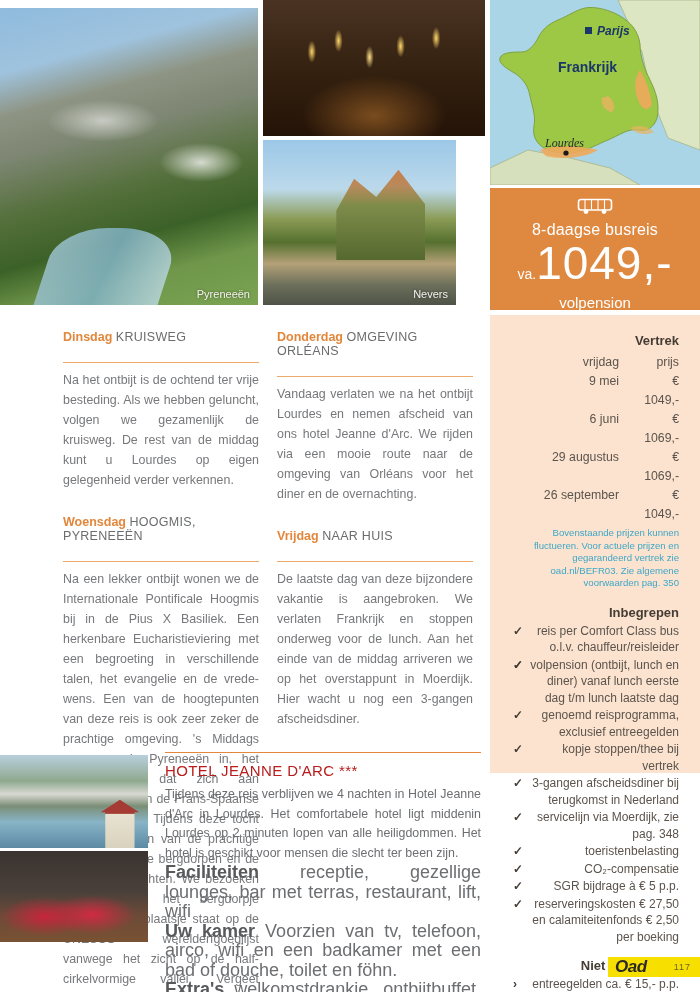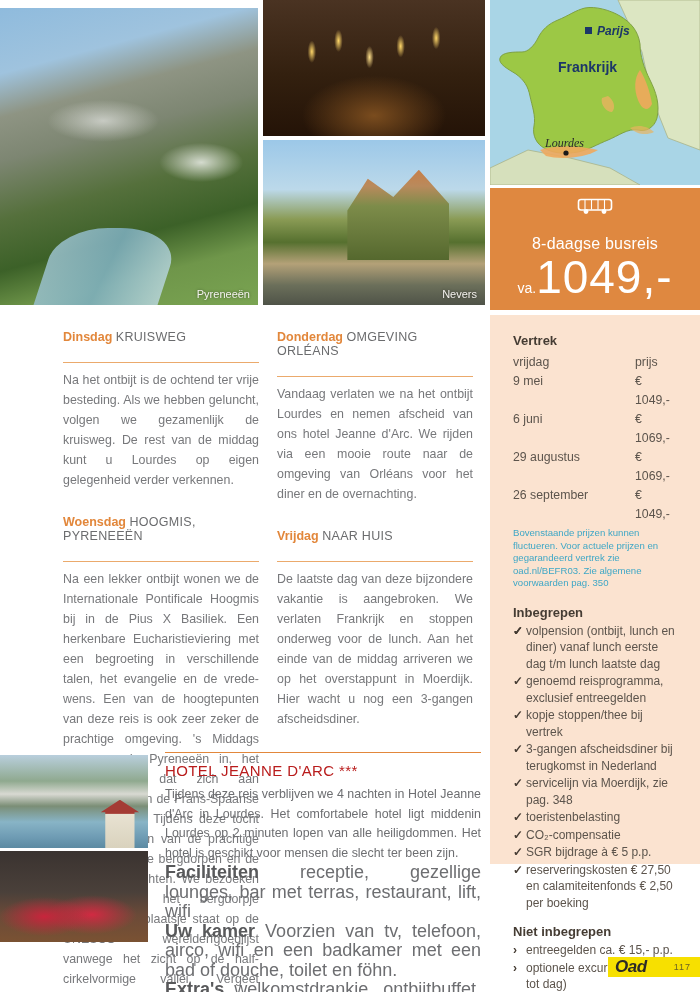--- a/index.html
+++ b/index.html
@@ -28,60 +28,60 @@
   #photo-candles { left:263px; top:0; width:222px; height:136px;
     background:
       radial-gradient(6px 16px at 22% 38%, #ffd769, rgba(255,190,60,0) 70%),
       radial-gradient(6px 16px at 34% 30%, #ffd769, rgba(255,190,60,0) 70%),
       radial-gradient(6px 16px at 48% 42%, #ffe08a, rgba(255,190,60,0) 70%),
       radial-gradient(6px 16px at 62% 34%, #ffd769, rgba(255,190,60,0) 70%),
       radial-gradient(6px 16px at 78% 28%, #ffd769, rgba(255,190,60,0) 70%),
       radial-gradient(90px 50px at 50% 85%, #7a4c1e, rgba(90,50,15,0) 80%),
       linear-gradient(180deg, #4a3322 0%, #33200f 55%, #241307 100%);
   }
-  #photo-nevers { left:263px; top:140px; width:222px; height:165px;
+  #photo-nevers { left:263px; top:140px; width:193px; height:165px;
     background:
       linear-gradient(180deg, #9cc8e8 0%, #bcd9ea 30%, #8a9b55 48%, #56702f 62%, #b4a178 75%, #6b6f5a 88%, #4f5348 100%);
   }
   #photo-nevers .house { position:absolute; left:38%; top:18%; width:46%; height:55%;
       background:linear-gradient(180deg,#c77f4a 0%,#b98a5c 18%,#7d8c4a 40%,#55682e 100%);
       clip-path:polygon(0 45%, 20% 10%, 45% 30%, 70% 0, 100% 38%, 100% 100%, 0 100%); }
 
   
   #map { position:absolute; left:490px; top:0; width:210px; height:185px; }
 
   
   #price-box {
     position:absolute; left:490px; top:188px; width:210px; height:122px;
     background:#DF8840; color:#fff; text-align:center;
   }
   #price-box .busrow { margin-top:10px; height:18px; }
-  #price-box .trip { font-size:16px; margin-top:19px; letter-spacing:.2px; }
+  #price-box .trip { font-size:16px; margin-top:5px; letter-spacing:.2px; }
   #price-box .pricerow { margin-top:0; line-height:48px; white-space:nowrap; }
   #price-box .va { font-size:14px; vertical-align:baseline; }
   #price-box .amount { font-size:46px; font-weight:400; letter-spacing:1px; }
   #price-box .board { font-size:15px; margin-top:-4px; }
 
   
   .col { position:absolute; top:330px; width:196px; }
   #col-left { left:63px; }
   #col-mid  { left:277px; }
   .day-block + .day-block { margin-top:25px; }
   .day-head { font-size:12.5px; padding-bottom:18px; border-bottom:1px solid #EBAA6C; }
   .day-name { color:#E2873B; font-weight:bold; }
   .day-title { color:#6B6C6E; letter-spacing:.3px; }
   .day-text {
     margin-top:7px; font-size:12.4px; line-height:20px; color:#77787B;
     text-align:justify;
   }
 
   
   #info-panel {
-    position:absolute; left:490px; top:315px; width:210px; height:549px;
-    background:#FBE3D0; color:#5C544C; padding:18px 21px 0 23px;
+    position:absolute; left:490px; top:315px; width:210px; height:458px;
+    background:#FBE3D0; color:#5C544C; padding:18px 21px 0 23px;text-align:right;
   }
   .panel-h { font-size:13px; font-weight:bold; color:#453C33; }
   #departure-table { margin-top:5px; font-size:12.3px; }
   #departure-table .row { display:flex; line-height:19px; }
   #departure-table .d { flex:1; }
   #departure-table .p { width:60px;padding-left:16px; }
   .fine-print { margin-top:3px; font-size:9.6px; line-height:12.5px; color:#3FA7C6; }
   #included-list { margin-top:15px; }
   #notincluded-list { margin-top:13px; }
   .plist { list-style:none; margin-top:3px; }
@@ -245,21 +245,21 @@
       </div>
       <div class="row">
         <span class="d">26 september</span>
         <span class="p">€ 1049,-</span>
       </div>
     </div>
     <div class="fine-print">Bovenstaande prijzen kunnen fluctueren. Voor actuele prijzen en gegarandeerd vertrek zie oad.nl/BEFR03. Zie algemene voorwaarden pag. 350</div>
 
     <div class="panel-h" id="included-list">Inbegrepen</div>
     <ul class="plist">
-      <li><span class="bullet">✓</span></li>
+      <li><span class="bullet">✓</span><span>reis per Comfort Class bus o.l.v. chauffeur/reisleider</span></li>
       <li><span class="bullet">✓</span></li>
       <li><span class="bullet">✓</span><span>volpension (ontbijt, lunch en diner) vanaf lunch eerste dag t/m lunch laatste dag</span></li>
       <li><span class="bullet">✓</span><span>genoemd reisprogramma, exclusief entreegelden</span></li>
       <li><span class="bullet">✓</span><span>kopje stoppen/thee bij vertrek</span></li>
       <li><span class="bullet">✓</span><span>3-gangen afscheidsdiner bij terugkomst in Nederland</span></li>
       <li><span class="bullet">✓</span><span>servicelijn via Moerdijk, zie pag. 348</span></li>
       <li><span class="bullet">✓</span><span>toeristenbelasting</span></li>
       <li><span class="bullet">✓</span><span>CO₂-compensatie</span></li>
       <li><span class="bullet">✓</span><span>SGR bijdrage à € 5 p.p.</span></li>
       <li><span class="bullet">✓</span><span>reserveringskosten € 27,50 en calamiteitenfonds € 2,50 per boeking</span></li>

